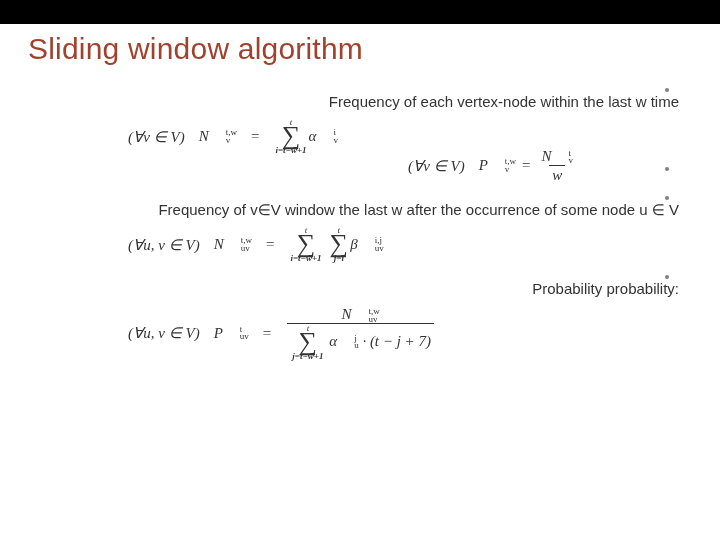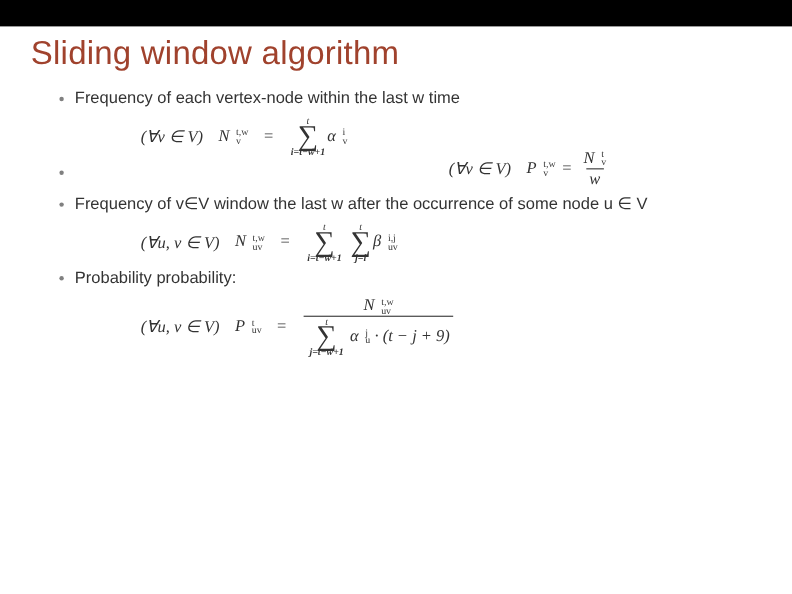--- a/index.html
+++ b/index.html
@@ -26,22 +26,23 @@
     margin: 0 0 14px 0;
     letter-spacing: 0.2px;
   }
   .lvl1 {
     display: flex;
     align-items: flex-start;
     margin: 0 0 8px 0;
   }
   .lvl2 {
     display: flex;
-    align-items: flex-start;
+    align-items: flex-end;
     margin: 4px 0 2px 26px;
+    flex-direction: column;
   }
   .dot {
     width: 6px;
     height: 6px;
     border-radius: 50%;
     background: #808080;
     margin-top: 8px;
     margin-right: 10px;
     flex: 0 0 auto;
   }
@@ -100,21 +101,21 @@
   }
   .sigma .lim-top { font-size: 9px; margin-bottom: -1px; }
   .sigma .lim-bot { font-size: 9px; margin-top: -1px; font-weight: bold; }
   .sigma .sig-sym { font-size: 26px; line-height: 0.8; }
   .supsub {
     display: inline-flex;
     flex-direction: column;
     font-size: 0.6em;
     line-height: 0.85;
     vertical-align: 0.6em;
-    margin-left: 6px;
+    margin-left: 17px;
   }
   .gap { display: inline-block; width: 14px; }
 </style>
 </head>
 <body>
 
 <div class="top-bar"></div>
 
 <div class="slide">
 
@@ -230,18 +231,18 @@
       </span>
       <span class="den">
         <span class="sigma">
           <span class="lim-top italic">t</span>
           <span class="sig-sym">∑</span>
           <span class="lim-bot italic">j=t−w+1</span>
         </span>
         <span class="italic">α</span><span class="supsub">
             <span>j</span>
             <span>u</span>
-          </span><span class="italic"> · (t − j + 9)</span>
+          </span><span class="italic"> · (t − j + 7)</span>
       </span>
     </span>
   </div>
 
 </div>
 
 </body></html>

